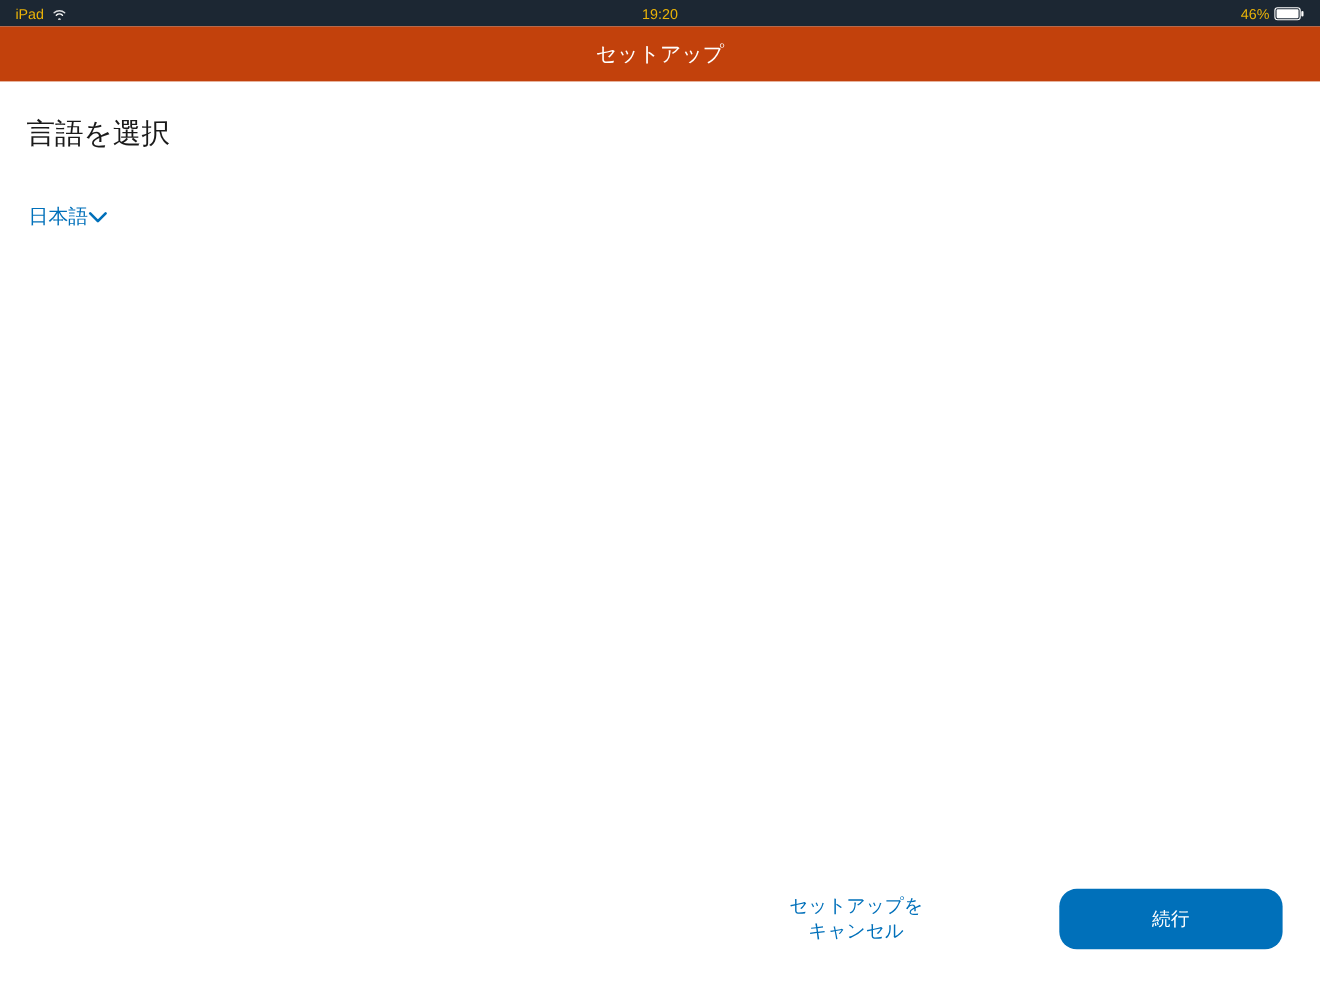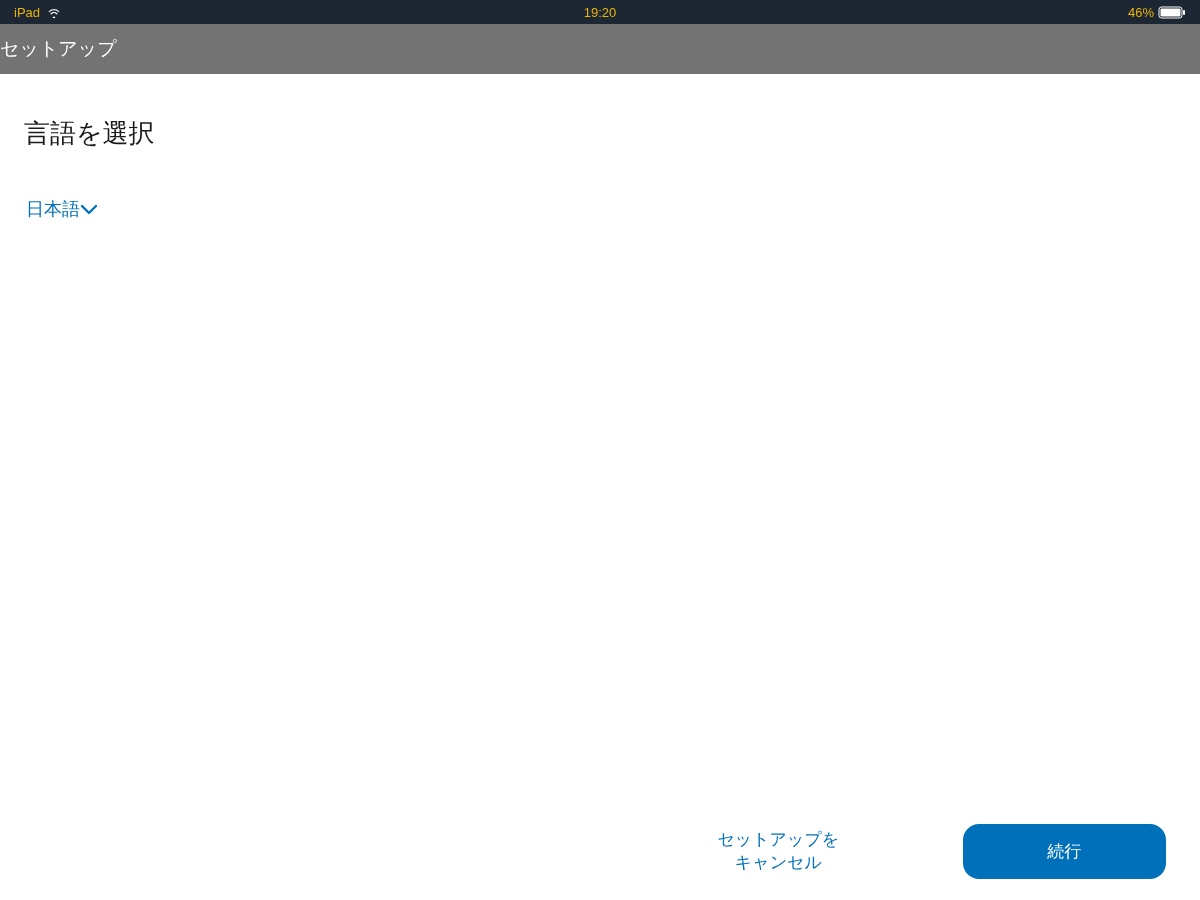--- a/index.html
+++ b/index.html
@@ -44,30 +44,30 @@
     .wifi-icon {
       display: inline-flex;
       align-items: center;
     }
     .battery-icon {
       display: inline-flex;
       align-items: center;
     }
     .nav-bar {
       height: 50px;
-      background: #737373;
+      background: #c2410c;
       color: #ffffff;
       display: flex;
       align-items: center;
-      justify-content: flex-start;
+      justify-content: center;
       font-size: 19px;
       font-weight: 400;
     }
     .content {
-      padding: 42px 24px 0 24px;
+      padding: 30px 24px 0 24px;
     }
     .page-title {
       font-size: 26px;
       font-weight: 500;
       color: #1a1a1a;
       margin-bottom: 40px;
     }
     .language-row {
       display: flex;
       align-items: center;
@@ -78,21 +78,21 @@
       font-size: 18px;
       color: #0070ba;
       font-weight: 400;
     }
     .chevron-down {
       display: inline-flex;
       color: #0070ba;
     }
     .footer {
       position: absolute;
-      bottom: 12px;
+      bottom: 28px;
       left: 0;
       right: 0;
       display: flex;
       align-items: center;
       justify-content: flex-end;
       padding: 0 34px;
       gap: 60px;
     }
     .cancel-button {
       background: transparent;

